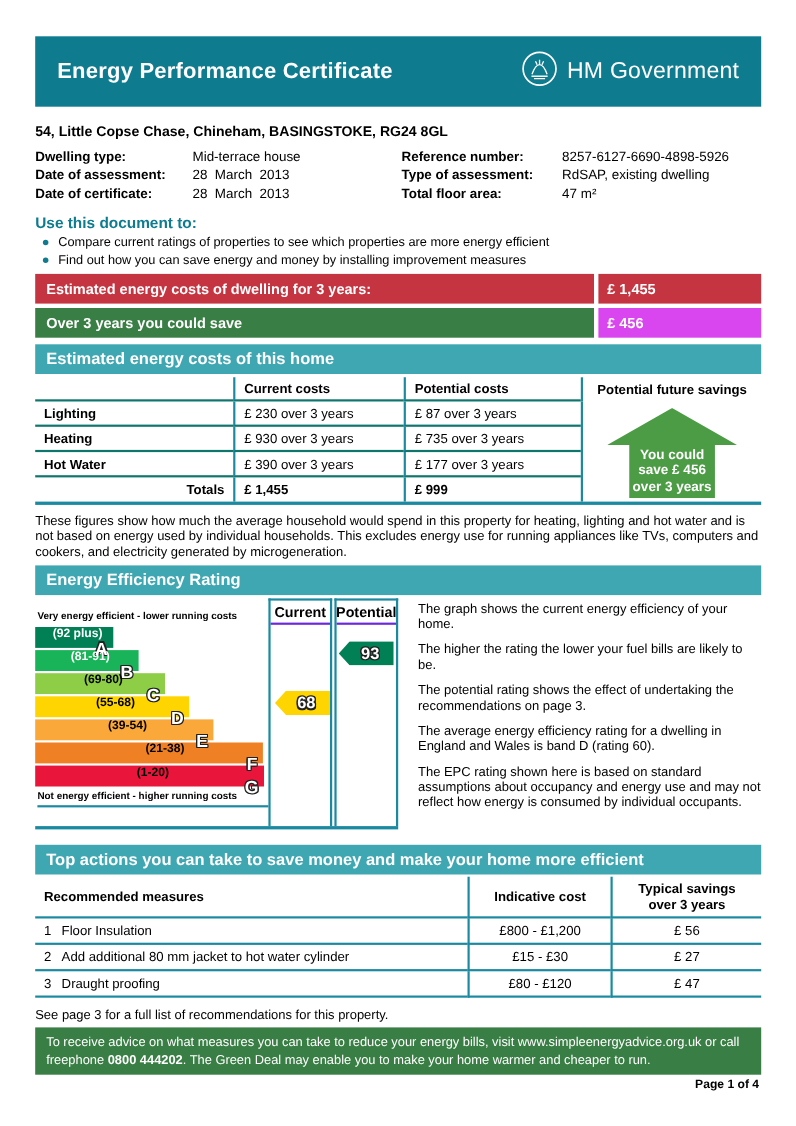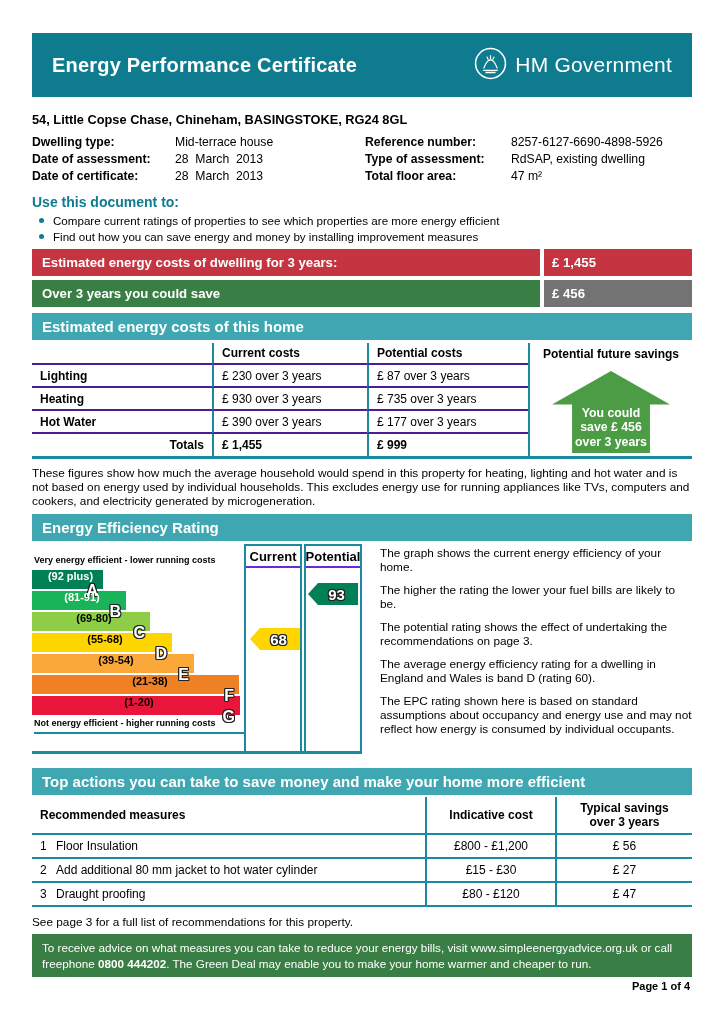--- a/index.html
+++ b/index.html
@@ -42,21 +42,21 @@
   
   .costs-table{
     display:grid;margin-top:3px;
     grid-template-columns:180px 155px 161px 1fr;
     grid-template-rows:22px 23px 23px 23px 22px;
     font-size:12px;border-bottom:3px solid #1b8aa0;
   }
   .ct-cell{display:flex;align-items:center;padding:0 8px;box-sizing:border-box;}
   .ct-head{font-weight:bold;}
   .bl{border-left:2px solid #1b8aa0;}
-  .bb{border-bottom:2px solid #4c1d95;}
+  .bb{border-bottom:2px solid #0f766e;}
   .ct-name{font-weight:bold;}
   .ct-totals-label{justify-content:flex-end;font-weight:bold;}
   .ct-bold{font-weight:bold;}
   .savings-cell{grid-column:4;grid-row:2/6;display:flex;justify-content:center;align-items:flex-end;padding-bottom:3px;}
   .savings-head{justify-content:center;font-weight:bold;text-align:center;}
   .house{
     width:118px;height:82px;
     clip-path:polygon(50% 0,100% 41%,83% 41%,83% 100%,17% 100%,17% 41%,0 41%);
     display:flex;align-items:flex-end;justify-content:center;
   }
@@ -149,21 +149,21 @@
       <span>Find out how you can save energy and money by installing improvement measures</span>
     </div>
   </div>
 
   <div class="banner">
     <div class="banner-label" style="background: rgb(196, 53, 65);">Estimated energy costs of dwelling for 3 years:</div>
     <div class="banner-value" style="background: rgb(196, 53, 65);">£ 1,455</div>
   </div>
   <div class="banner">
     <div class="banner-label" style="background: rgb(57, 126, 68);">Over 3 years you could save</div>
-    <div class="banner-value" style="background: #737373;">£ 456</div>
+    <div class="banner-value" style="background: #d946ef;">£ 456</div>
   </div>
 
   <div class="section-header" style="background: rgb(63, 167, 178);">Estimated energy costs of this home</div>
 
   <div class="costs-table">
     <div class="ct-cell bb"></div>
     <div class="ct-cell ct-head bl bb">Current costs</div>
     <div class="ct-cell ct-head bl bb">Potential costs</div>
     <div class="ct-cell ct-head bl savings-head">Potential future savings</div>
 

